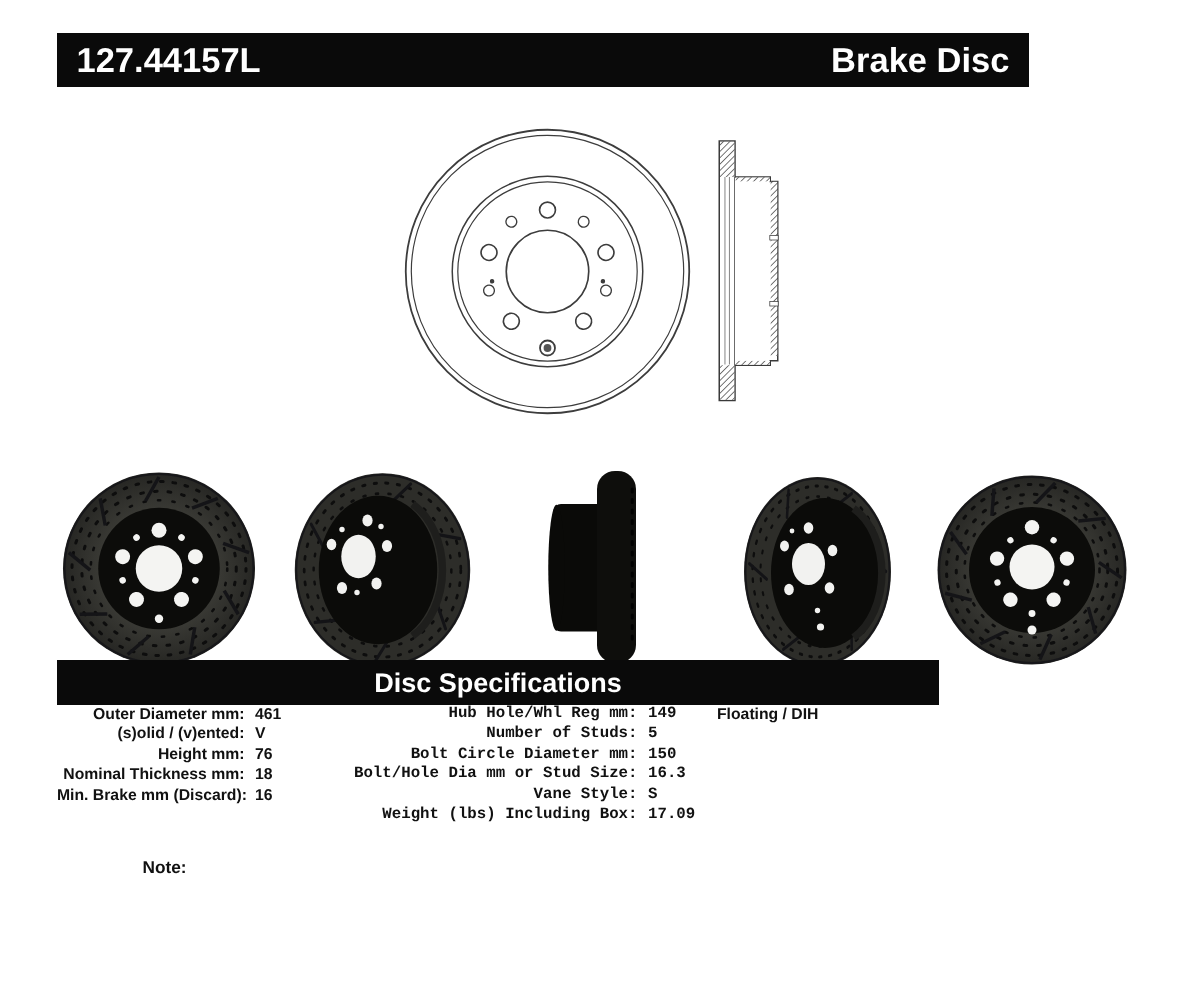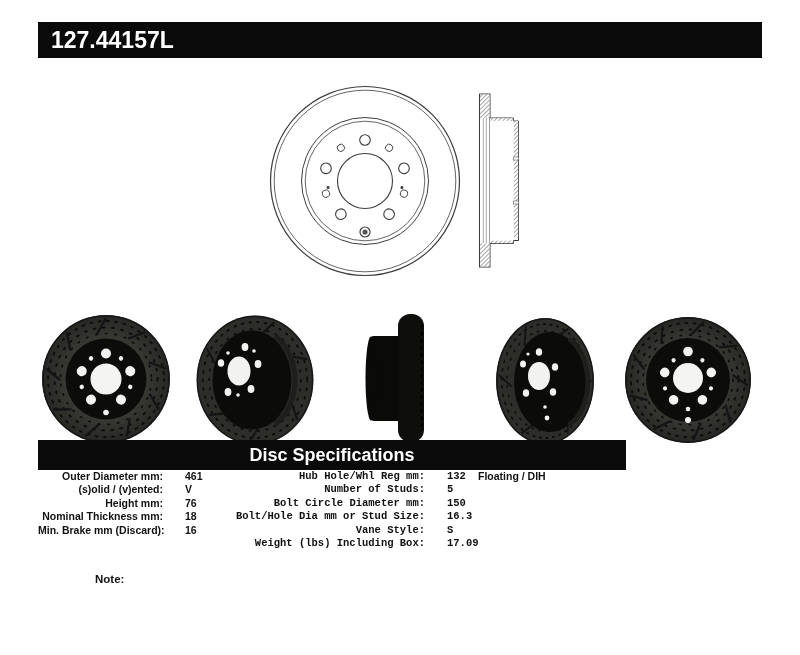--- a/index.html
+++ b/index.html
@@ -1,51 +1,52 @@
 <!DOCTYPE html>
 <html><head>
 <meta charset="utf-8">
 <style>
   html,body{margin:0;padding:0;background:#fff;}
   .page{position:relative;width:800px;height:655px;background:#ffffff;overflow:hidden;
         font-family:"Liberation Sans",sans-serif;color:#111;}
   
-  .topbar{position:absolute;left:38px;top:22px;width:724px;height:36px;background:#0a0a0a;
+  .topbar{position:absolute;left:38px;top:22px;width:648px;height:36px;background:#0a0a0a;
           display:flex;align-items:center;justify-content:space-between;
           padding:0 13px;box-sizing:border-box;}
   .topbar span{color:#fff;font-weight:700;font-size:23px;letter-spacing:0px;white-space:nowrap;}
   
   .fig{position:absolute;}
   .fig-front{left:263px;top:79px;}
   .fig-side{left:470px;top:85px;}
   .fig-photos{left:0px;top:308px;}
   
   .specbar{position:absolute;left:38px;top:440px;width:588px;height:30px;background:#0a0a0a;
            display:flex;align-items:center;justify-content:center;}
   .specbar span{color:#fff;font-weight:700;font-size:18px;}
   
   .spec-col{position:absolute;top:470px;font-size:10.5px;font-weight:700;line-height:13.4px;}
   .col-left{left:38px;}
   .col-mid{left:170px;font-family:Liberation Mono, monospace;}
   .col-right{left:478px;}
-  .srow{display:grid;column-gap:22px;}
+  .srow{display:grid;column-gap:7px;}
   .col-left .srow{grid-template-columns:125px auto;}
   .col-mid .srow{grid-template-columns:255px auto;}
   .col-right .srow{grid-template-columns:174px auto;}
   .slabel{text-align:right;white-space:nowrap;}
   .sval{text-align:left;white-space:nowrap;}
   .note{position:absolute;left:95px;top:573px;font-size:11.5px;font-weight:700;}
 </style>
 </head>
 <body>
 
 <div class="page">
 
   <div class="topbar">
     <span>127.44157L</span>
+    <span>Brake Disc</span>
   </div>
 
   <svg class="fig fig-front" width="204" height="204" viewBox="-102 -102 204 204">
     <g fill="none" stroke="#3d3d3d">
       <circle r="94.5" stroke-width="1.2"></circle>
       <circle r="90.8" stroke-width="0.8"></circle>
       <circle r="63.5" stroke-width="1"></circle>
       <circle r="59.8" stroke-width="0.8"></circle>
       <circle r="27.5" stroke-width="1.1"></circle>
 
@@ -267,21 +268,21 @@
     </div>
     <div class="srow">
       <span class="slabel">Min. Brake mm (Discard):</span>
       <span class="sval">16</span>
     </div>
   </div>
 
   <div class="spec-col col-mid">
     <div class="srow">
       <span class="slabel">Hub Hole/Whl Reg mm:</span>
-      <span class="sval">132</span>
+      <span class="sval">149</span>
     </div>
     <div class="srow">
       <span class="slabel">Number of Studs:</span>
       <span class="sval">5</span>
     </div>
     <div class="srow">
       <span class="slabel">Bolt Circle Diameter mm:</span>
       <span class="sval">150</span>
     </div>
     <div class="srow">

